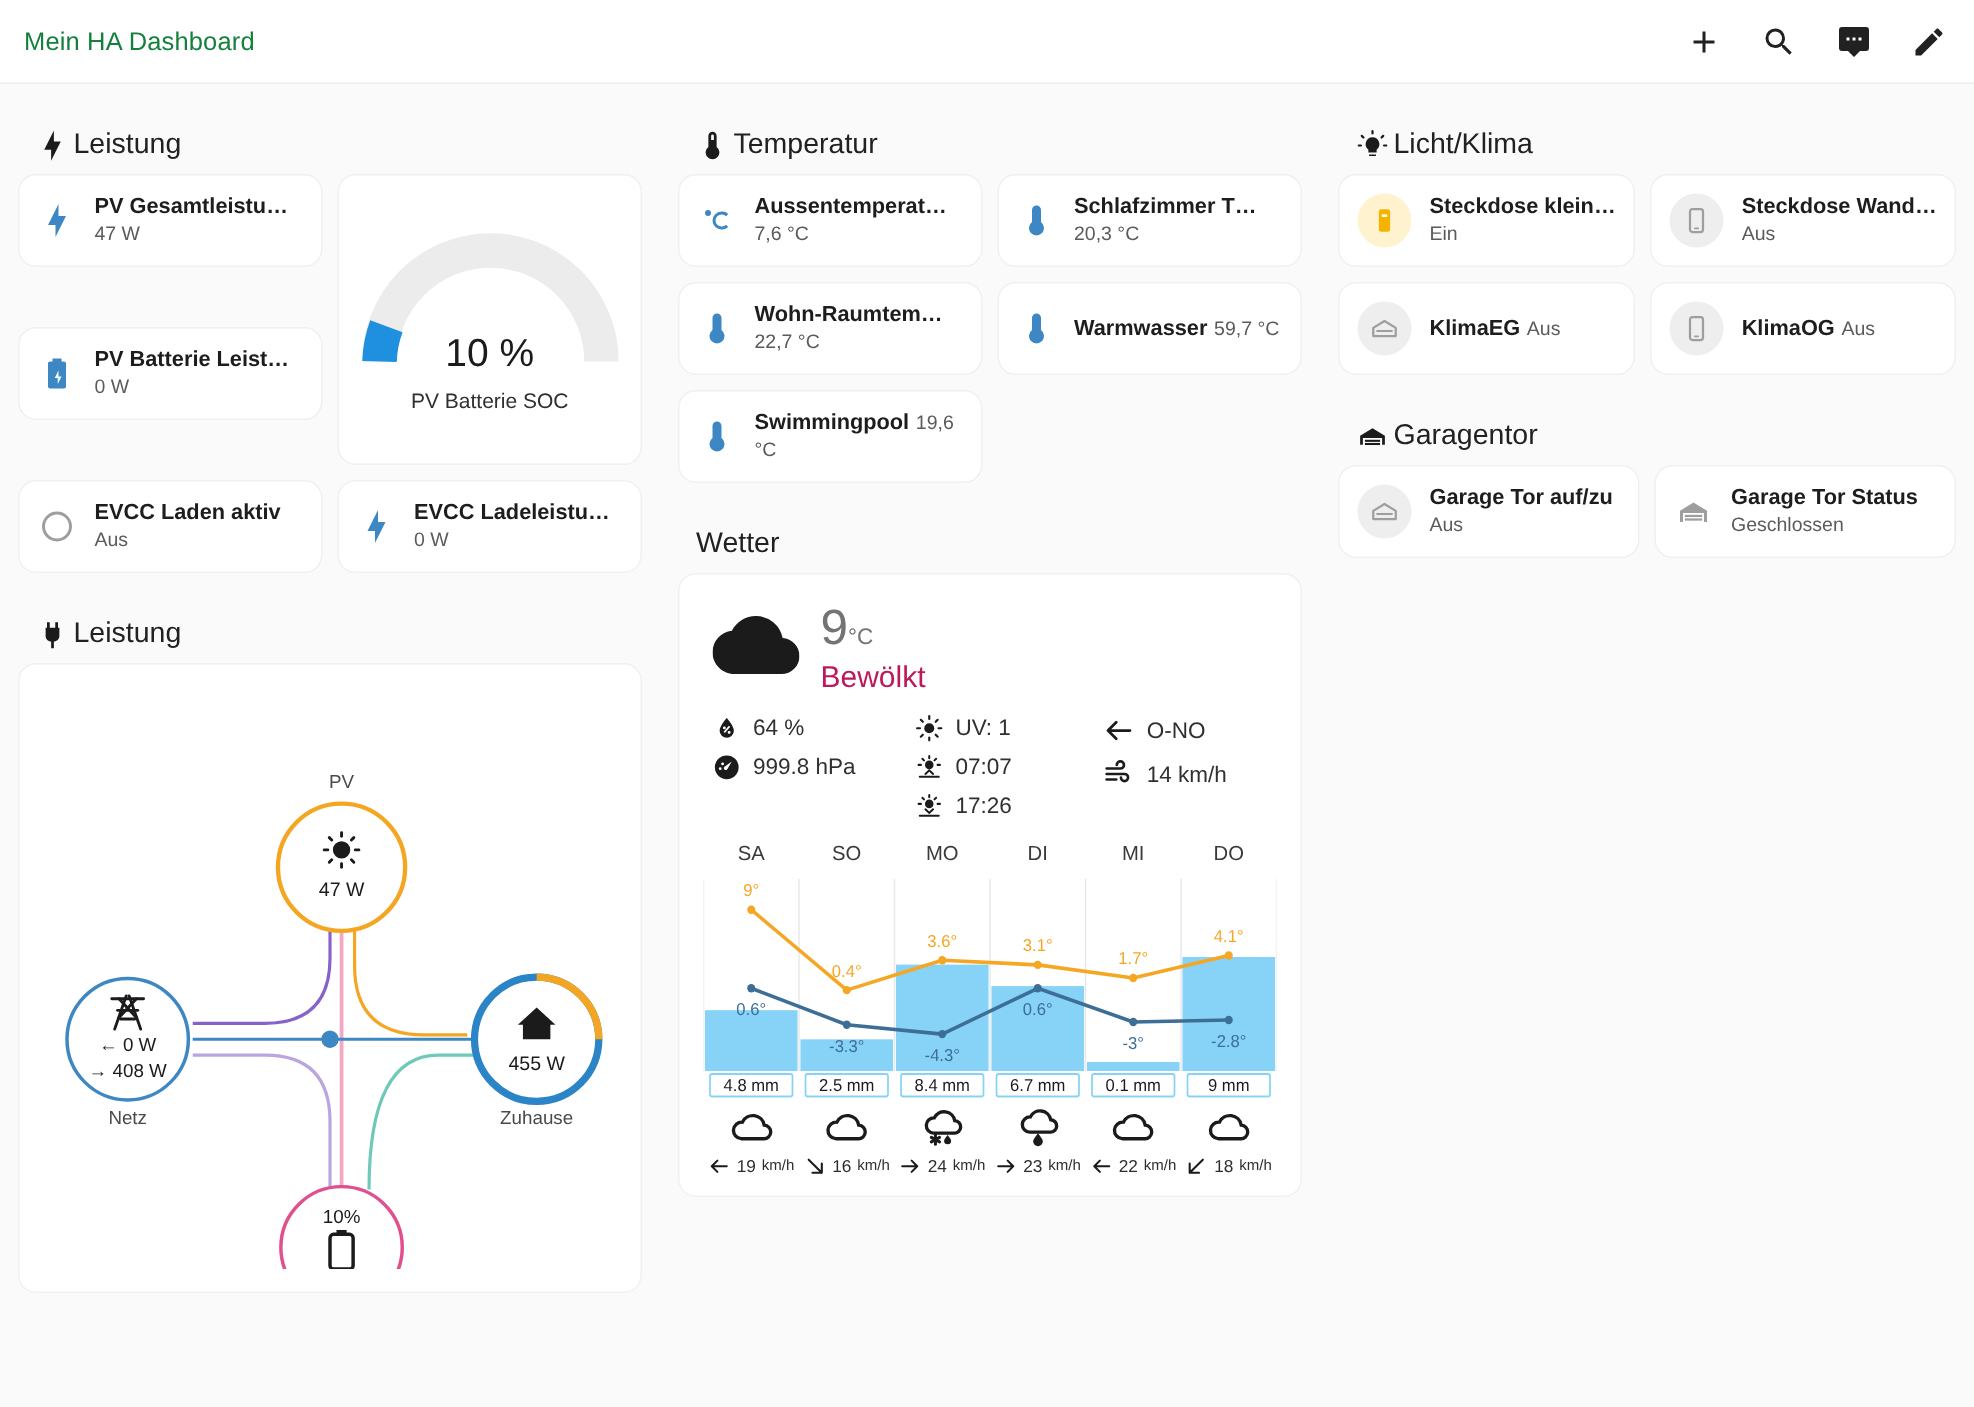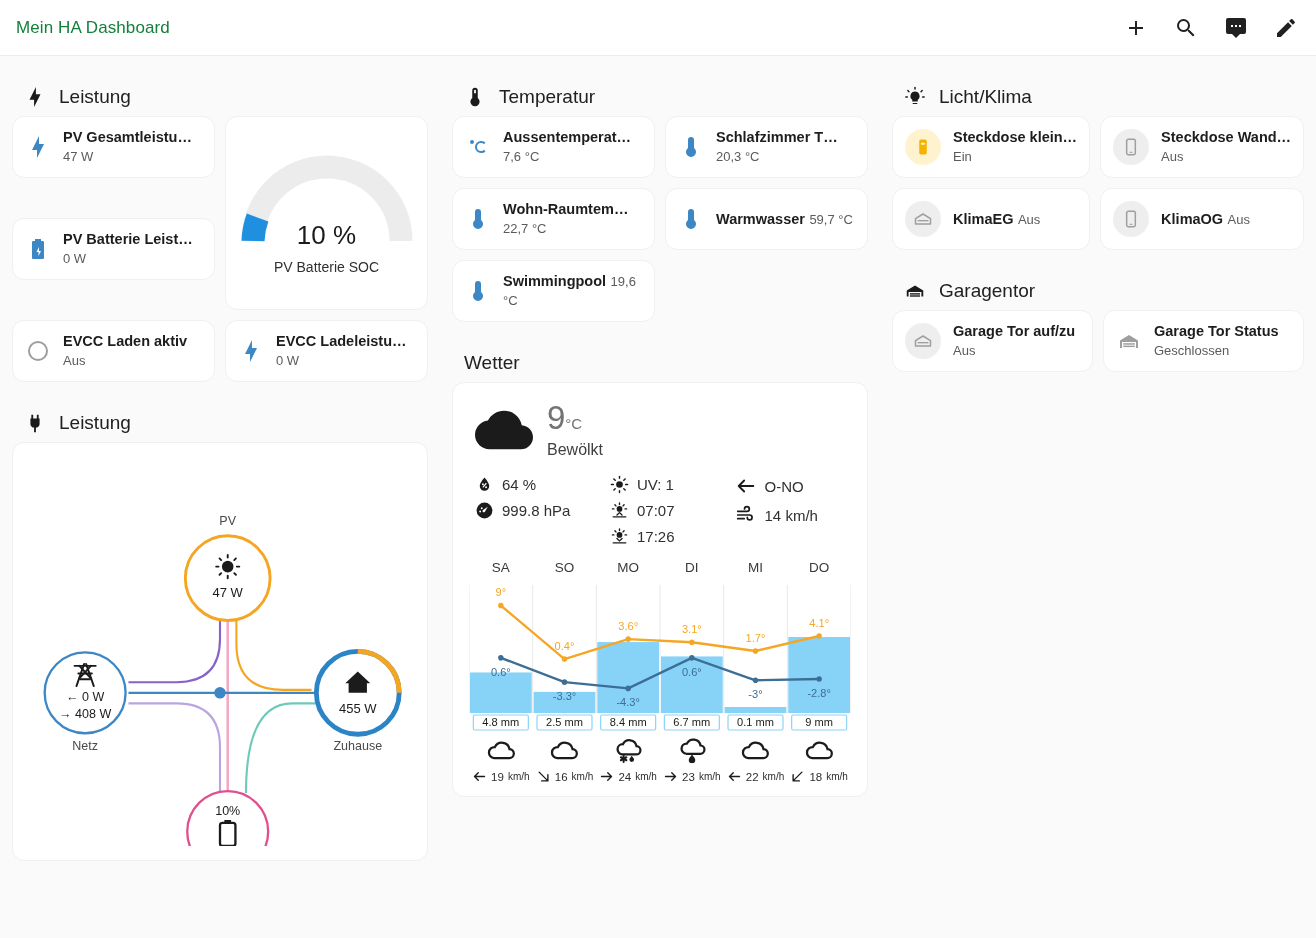--- a/index.html
+++ b/index.html
@@ -27,21 +27,21 @@
   
   .page { padding: 0 0 0 0; }
   .cols {
     display: grid;
     grid-template-columns: 440px 440px 436px;
     align-items: start;
   }
   .col { padding: 0 12px; }
 
   .section-head {
-    display: flex; align-items: center; gap: 13px;
+    display: flex; align-items: center; gap: 3px;
     padding: 34px 0 12px 12px;
     height: 60px;
   }
   .section-head .shead-ico { width: 22px; height: 22px; flex: 0 0 22px; display:block; }
   .section-title { font-size: 19px; font-weight: 400; color: #212121; }
 
   
   .tile-grid { display: grid; grid-template-columns: 1fr 1fr; gap: 10px; }
   .tile {
     background: #fff;
@@ -92,21 +92,21 @@
   }
 
   
   .weather-card {
     background: #fff; border-radius: 12px; border: 1px solid #f0f0f0;
     padding: 14px 16px 12px; cursor: pointer;
   }
   .w-top { display: flex; align-items: flex-start; gap: 14px; padding: 4px 0 2px 6px; }
   .w-temp { font-size: 33px; font-weight: 400; color: #737373; line-height: 1; }
   .w-temp .unit { font-size: 15px; vertical-align: baseline; }
-  .w-cond { font-size: 16px; color: #404040; margin-top: 7px; }
+  .w-cond { font-size: 20px; color: #be185d; margin-top: 7px; }
   .w-attrs { display: flex; padding: 10px 4px 0 6px; }
   .w-attrs .grp { display: flex; flex-direction: column; gap: 7px; }
   .w-attrs .grp.g1 { width: 156px; }
   .w-attrs .grp.g2 { width: 144px; }
   .w-attrs .grp.g3 { width: 130px; }
   .attr-row { display: flex; align-items: center; gap: 8px; font-size: 15px; color: #303030; }
   .attr-row svg { flex: 0 0 auto; display:block; }
 
   .forecast { margin-top: 14px; }
   .fc-days { display: grid; grid-template-columns: repeat(6, 1fr); }

